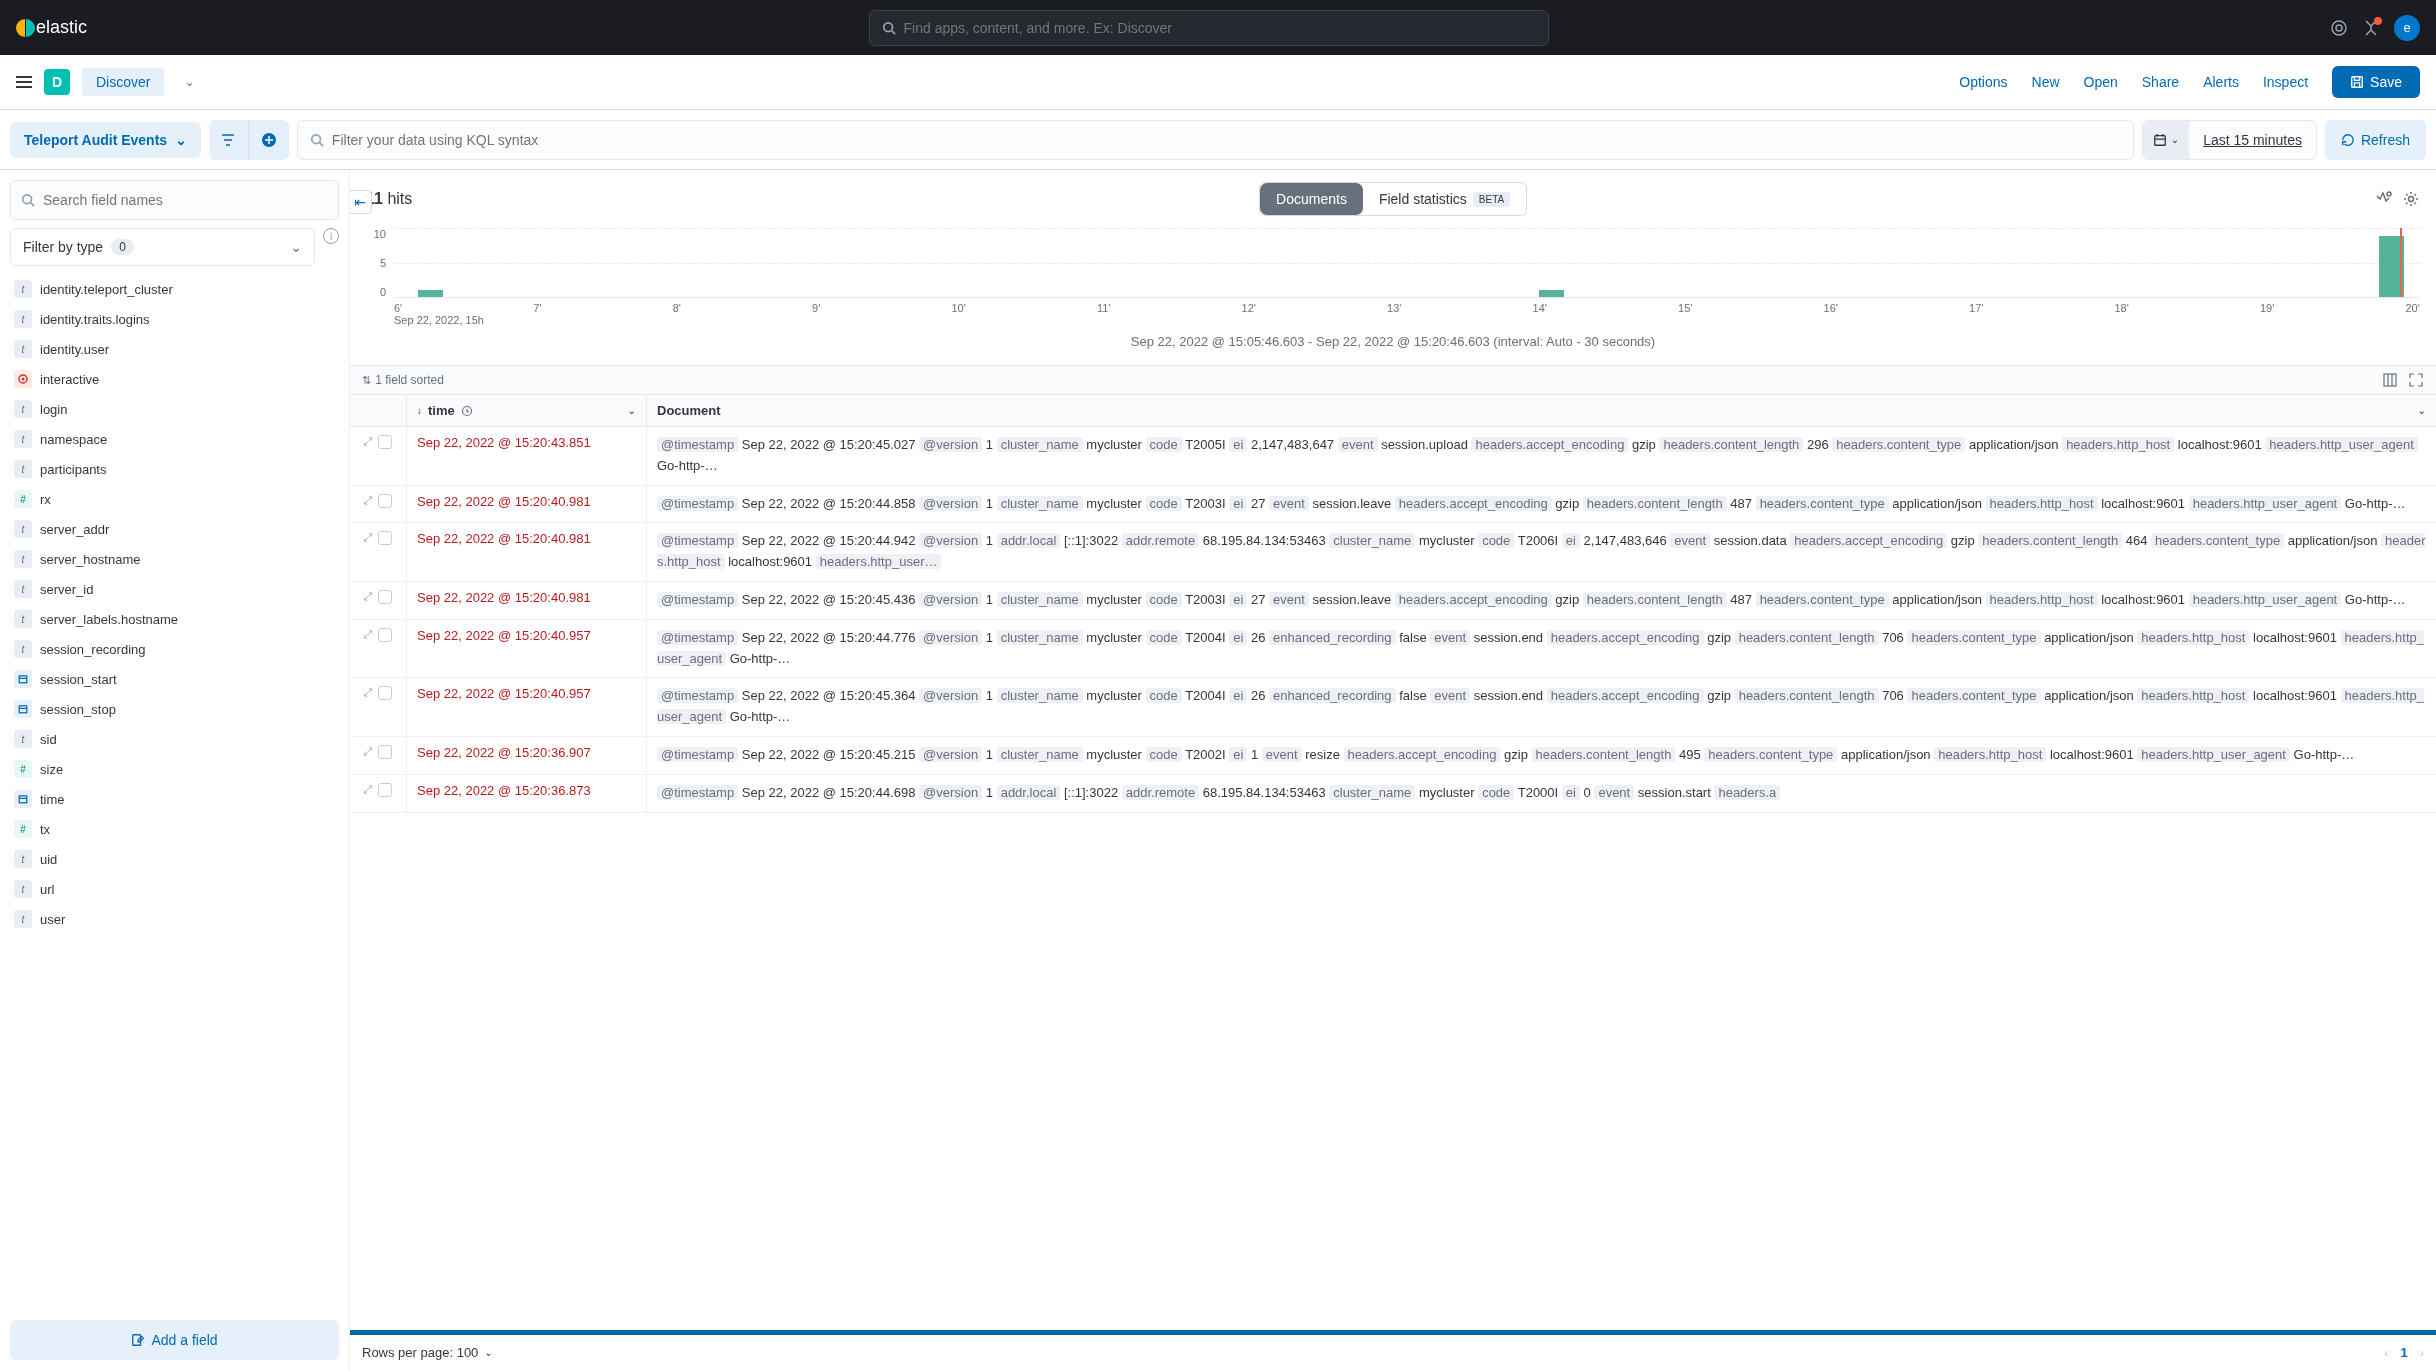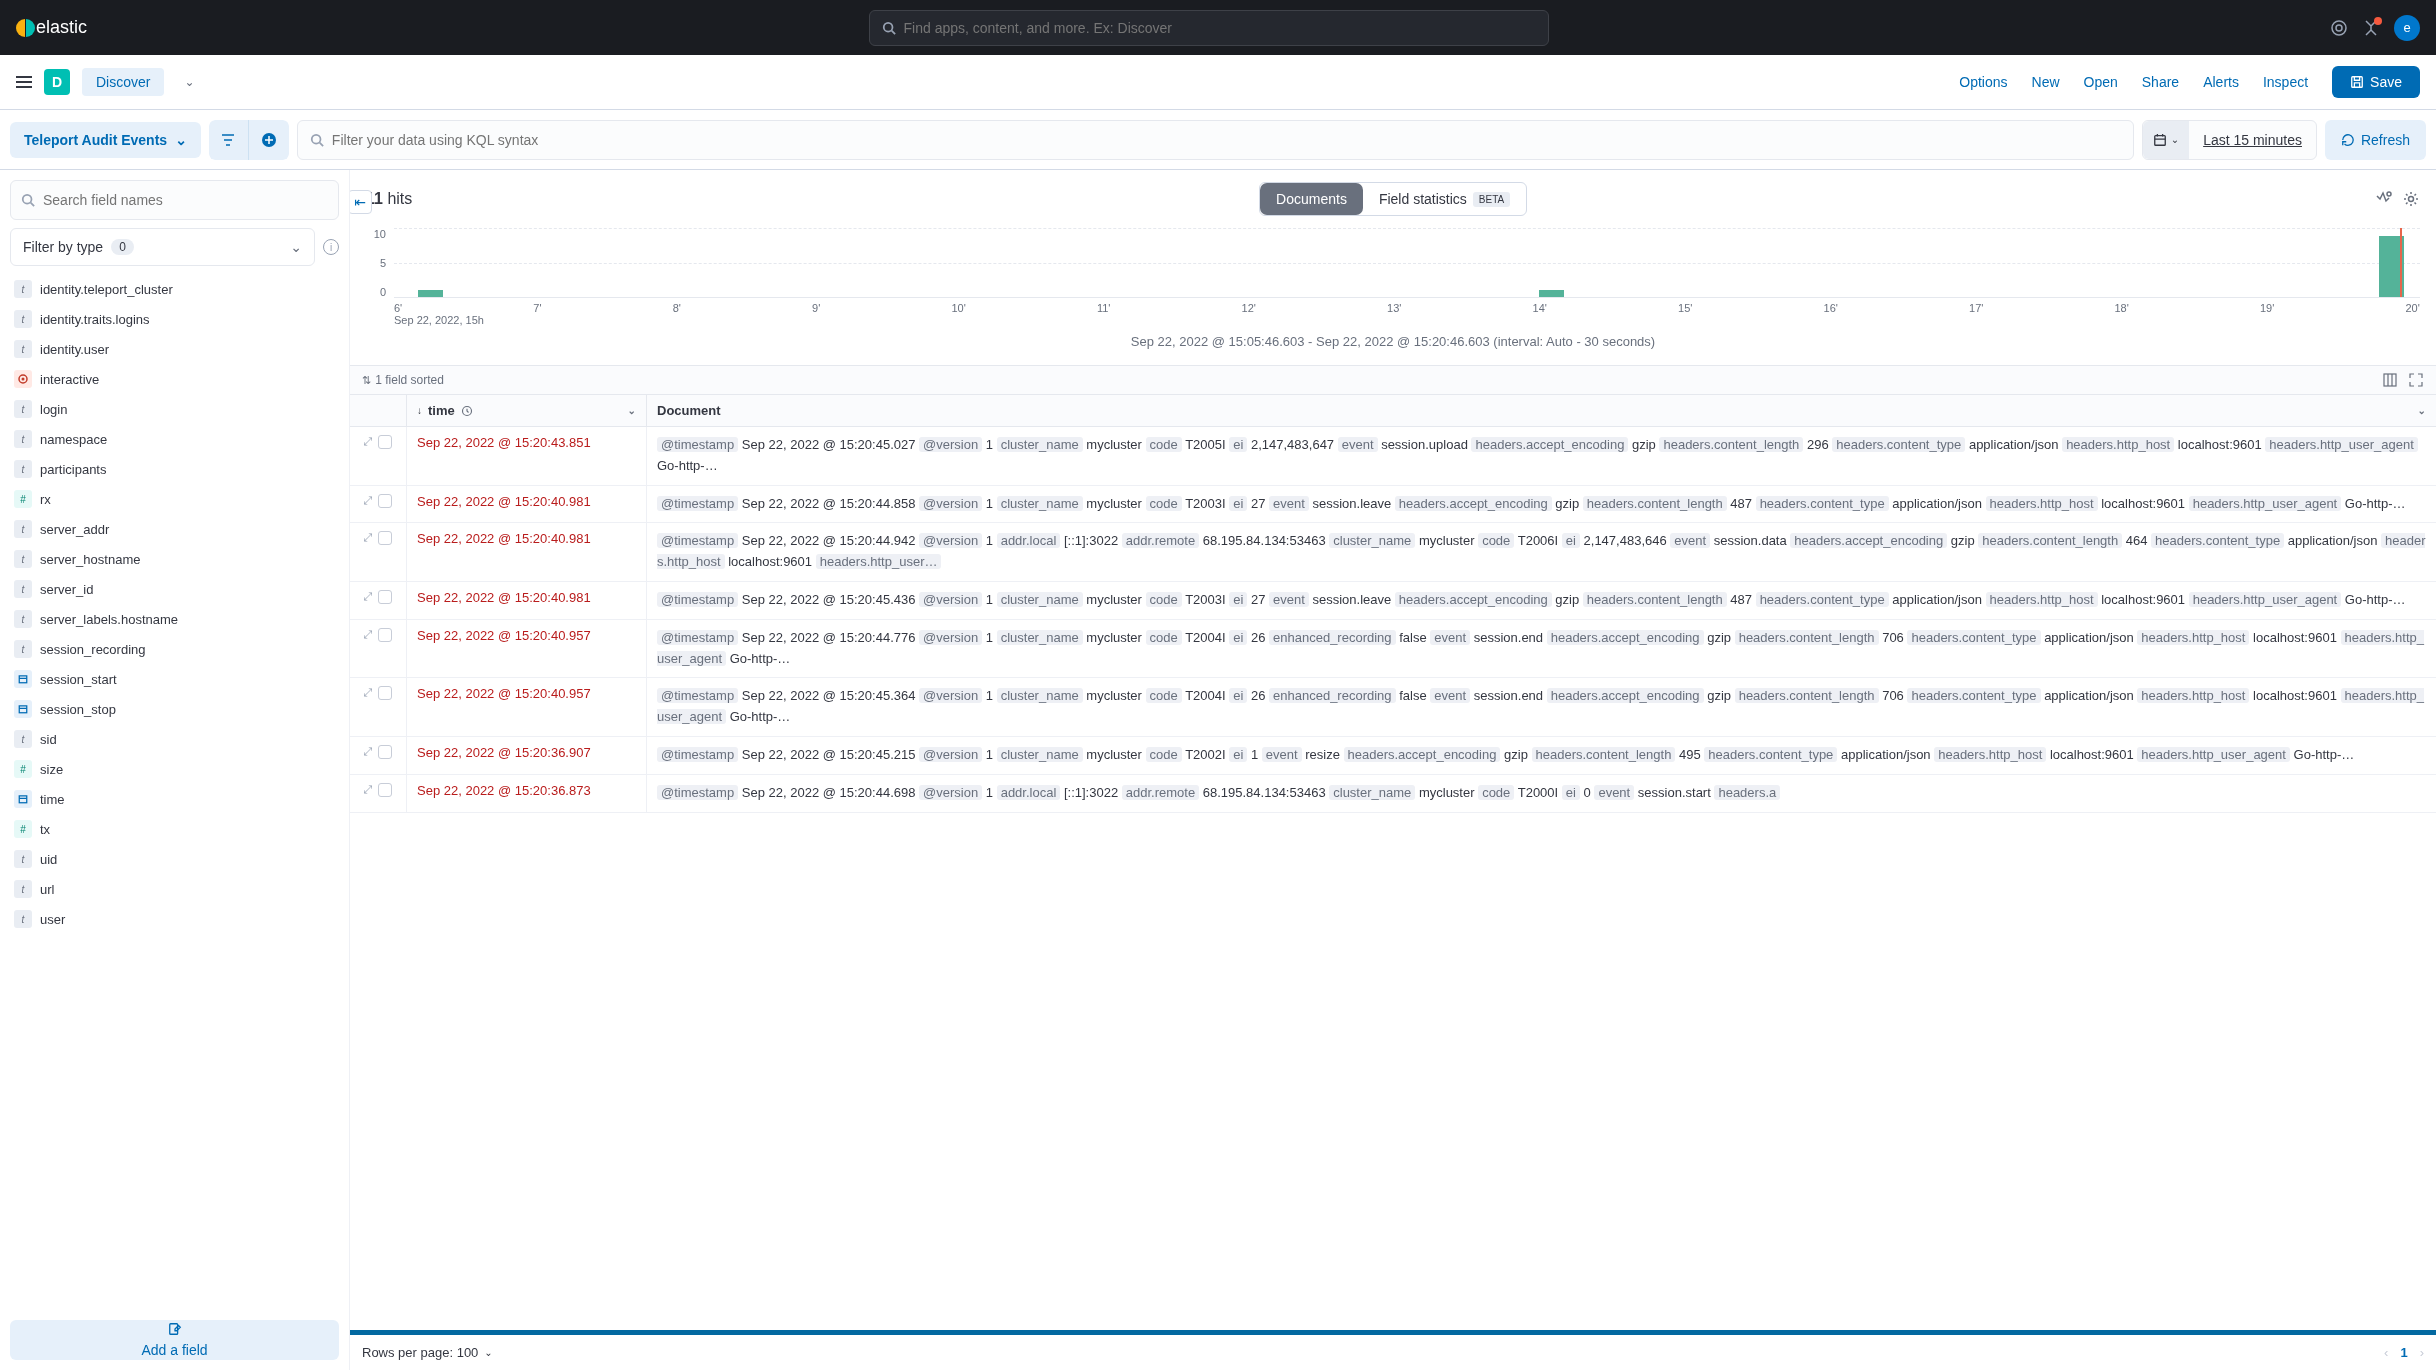--- a/index.html
+++ b/index.html
@@ -259,21 +259,21 @@
 }
 .field-search input {
   border: none;
   background: transparent;
   flex: 1;
   font-size: 14px;
   outline: none;
 }
 .filter-row {
   display: flex;
-  align-items: center;
+  align-items: flex-start;
   gap: 8px;
 }
 .filter-select {
   flex: 1;
   border: 1px solid #e5e8ee;
   border-radius: 6px;
   height: 38px;
   display: flex;
   align-items: center;
   padding: 0 12px;
@@ -337,21 +337,20 @@
 .add-field-btn {
   background: #e6f0fa;
   color: #006bb4;
   border-radius: 6px;
   height: 40px;
   display: flex;
   align-items: center;
   justify-content: center;
   gap: 6px;
   cursor: pointer;
-  flex-direction: column;
 }
 .content {
   flex: 1;
   overflow: hidden;
   display: flex;
   flex-direction: column;
   position: relative;
 }
 .collapse-handle {
   position: absolute;

